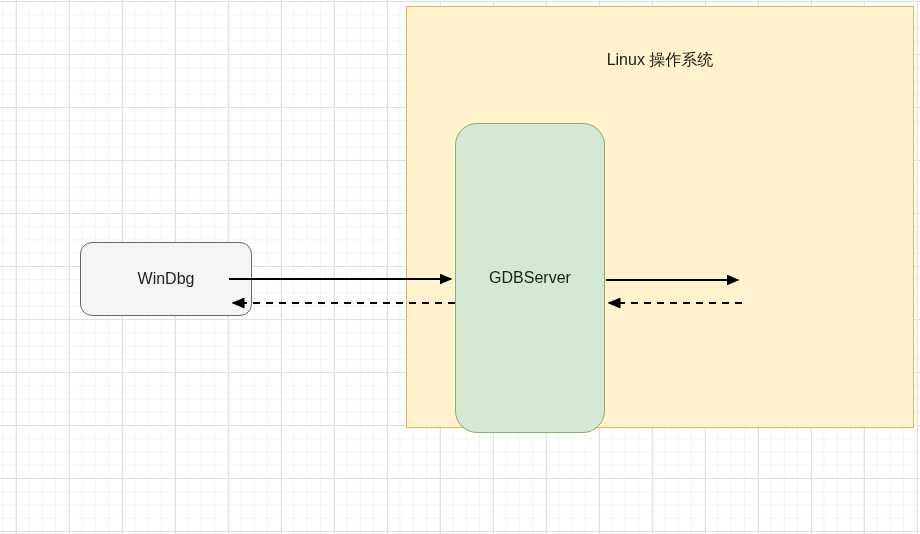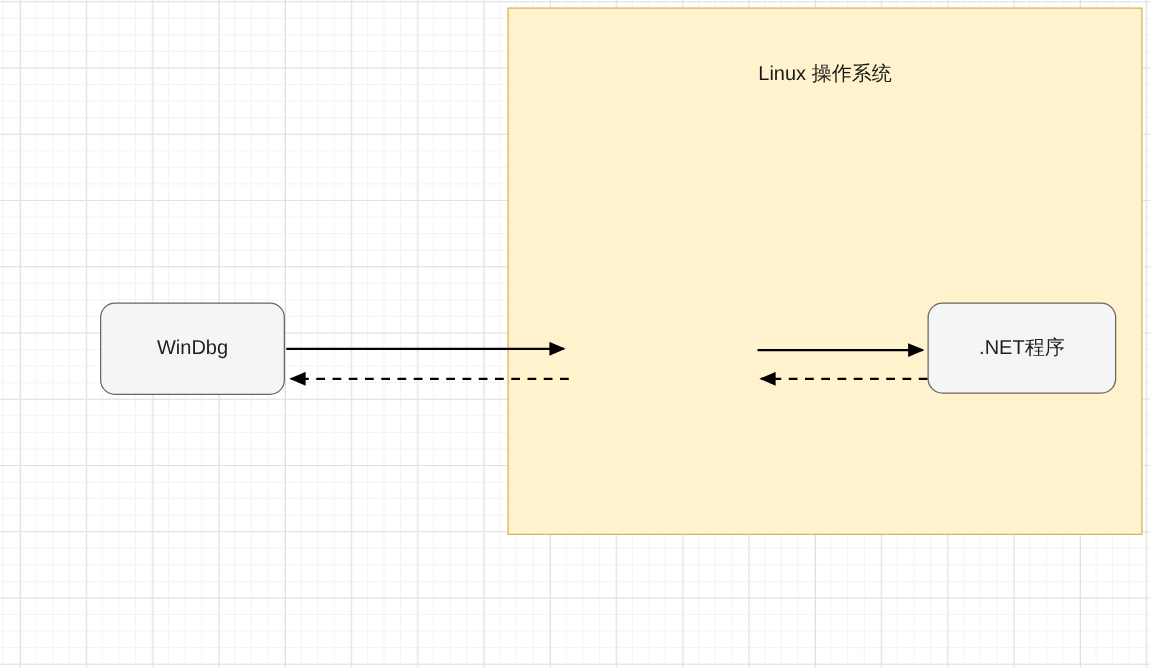--- a/index.html
+++ b/index.html
@@ -41,21 +41,21 @@
     justify-content: center;
     font-size: 16px;
     color: #1f1f1f;
     text-align: center;
   }
   .node-plain {
     background: #F5F5F5;
     border: 1px solid #666666;
     border-radius: 12px;
   }
-  .node-windbg { left: 80px;  top: 242px; width: 148px; height: 74px; }
+  .node-windbg { left: 80px;  top: 242px; width: 172px; height: 74px; }
   .node-dotnet { left: 742px; top: 242px; width: 151px; height: 73px; }
   .node-gdbserver {
     left: 455px; top: 123px; width: 150px; height: 310px;
     background: #D5E8D4;
     border: 1px solid #82B366;
     border-radius: 22px;
   }
 
   svg.edges { position: absolute; inset: 0; }
 </style>
@@ -66,24 +66,24 @@
 
 
   <div class="group-box group-linux">
     <div class="group-title">Linux 操作系统</div>
   </div>
 
   <div class="node node-plain node-windbg">
     <span>WinDbg</span>
   </div>
 
+  <div class="node node-gdbserver">
+    <span>GDBServer</span>
+  </div>
 
-  <div class="node node-plain node-dotnet">
-    <span>.NET程序</span>
-  </div>
 
   <svg class="edges" width="920" height="534" viewBox="0 0 920 534">
     <defs>
       <marker id="arrowhead" markerUnits="userSpaceOnUse" markerWidth="13" markerHeight="11" refX="11.5" refY="5.5" orient="auto">
         <path d="M0,0 L13,5.5 L0,11 Z" fill="#000000"></path>
       </marker>
     </defs>
 
     <line x1="229" y1="279" x2="451" y2="279" stroke="#000000" stroke-width="1.8" marker-end="url(#arrowhead)"></line>
 

